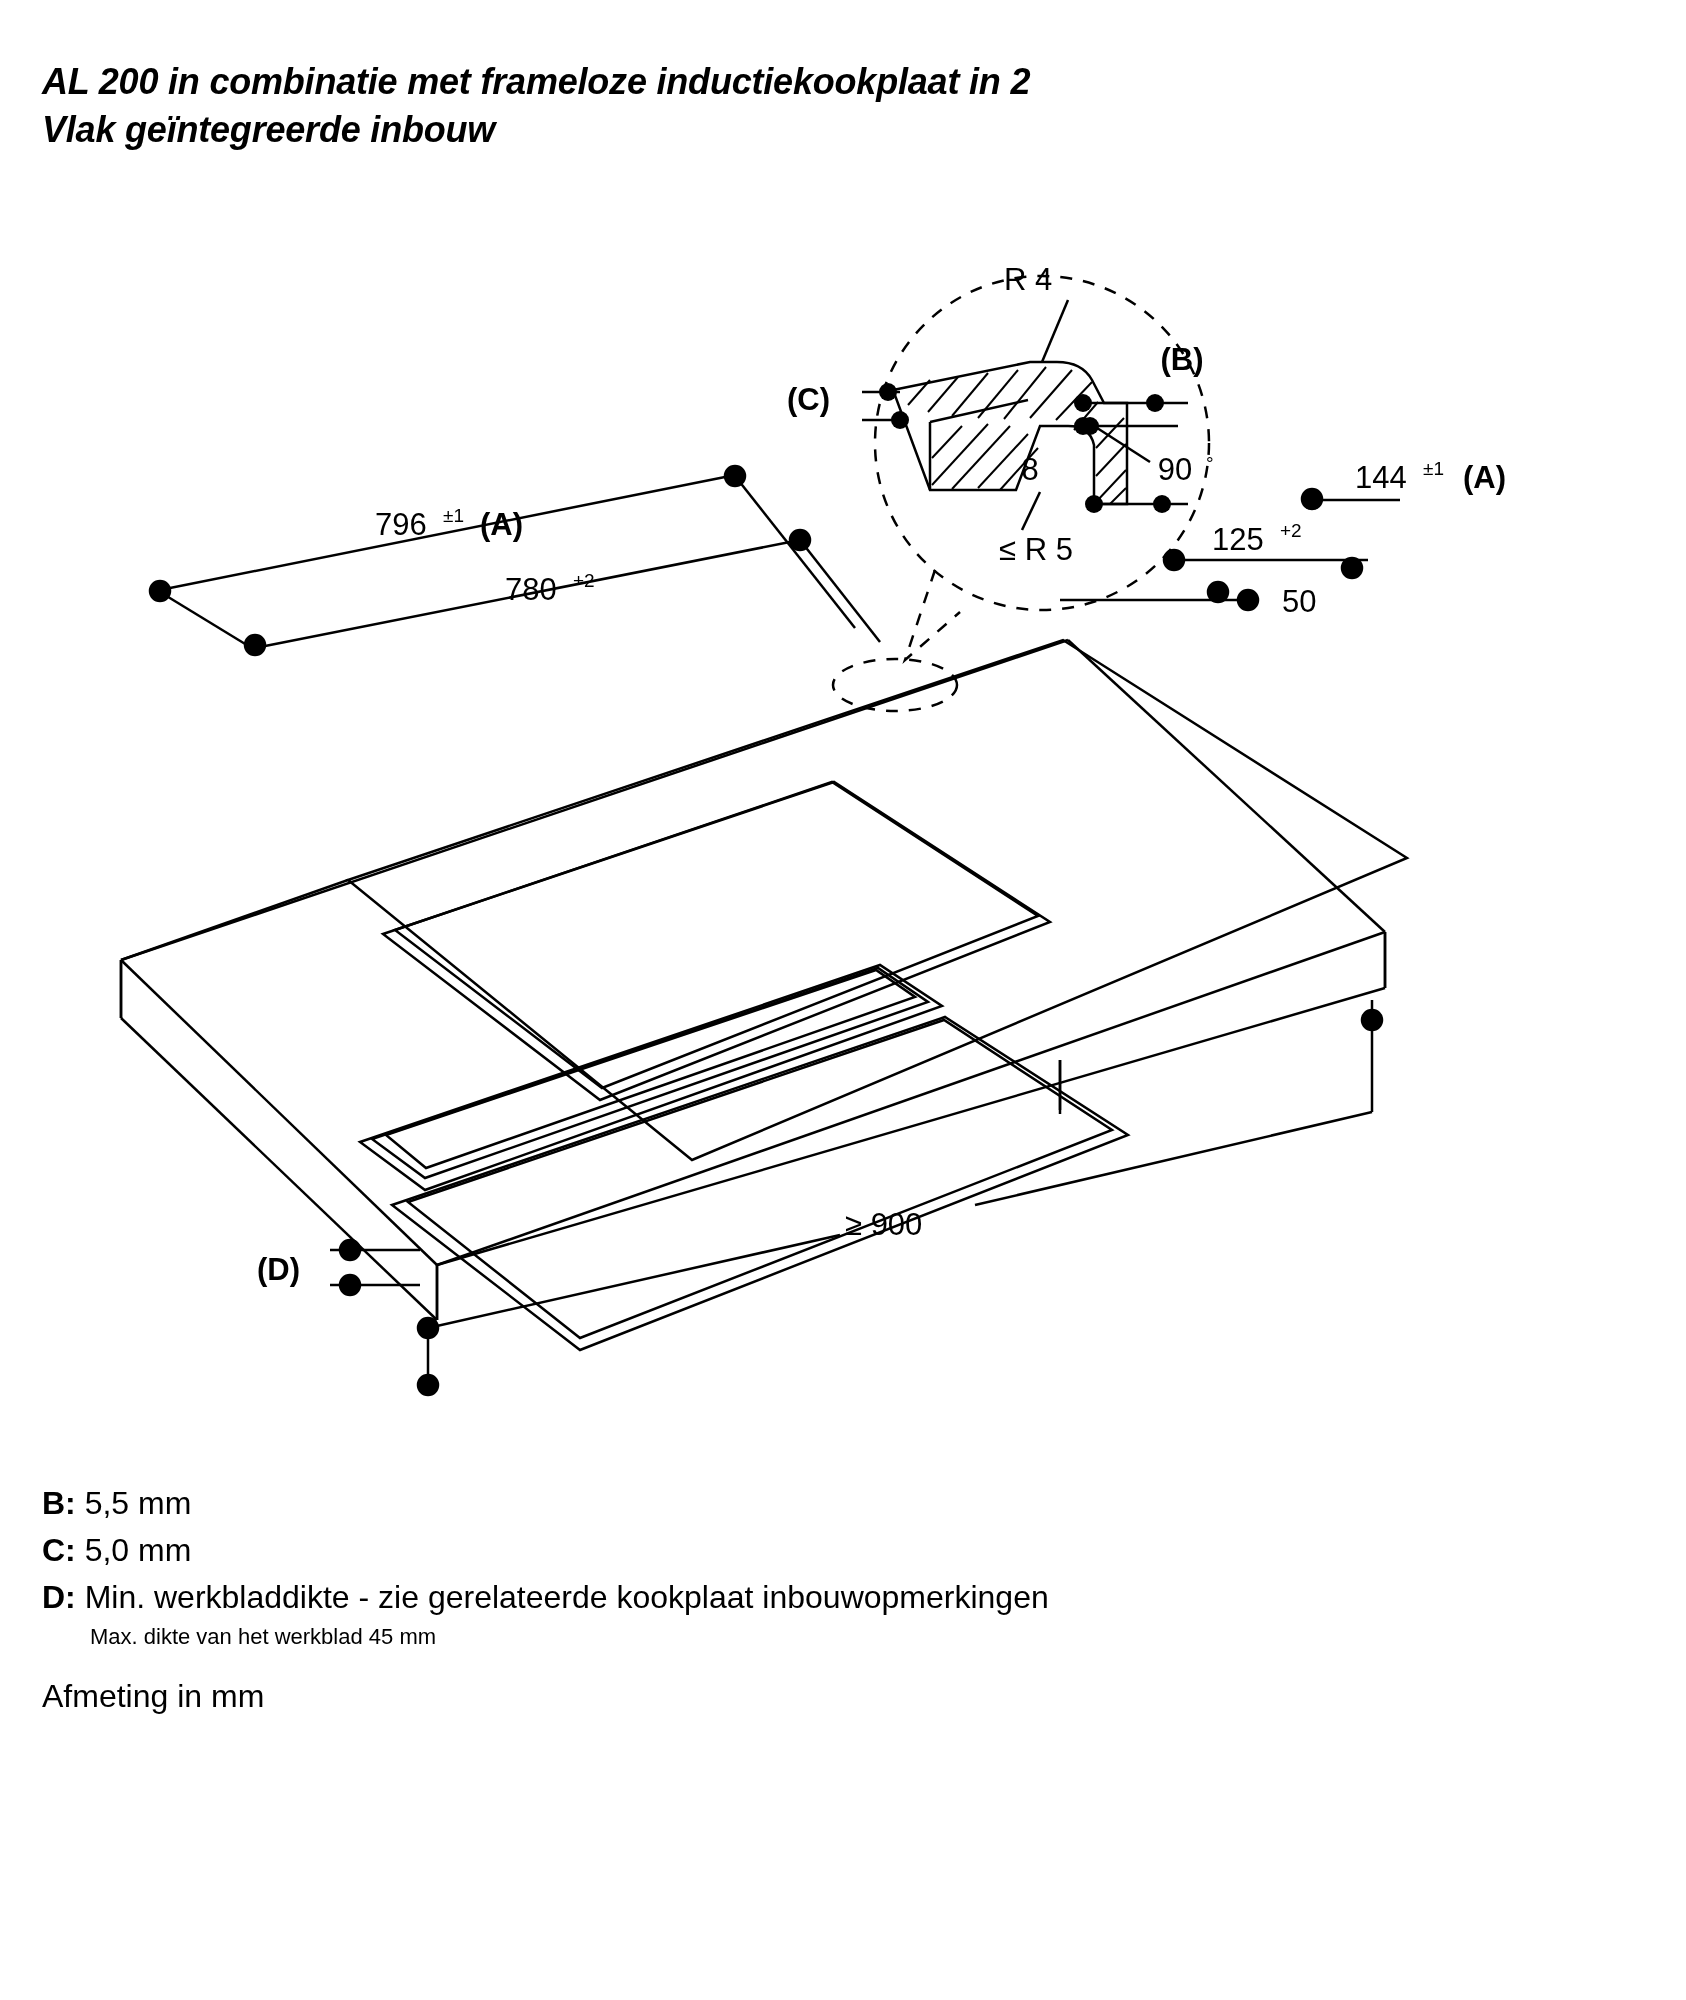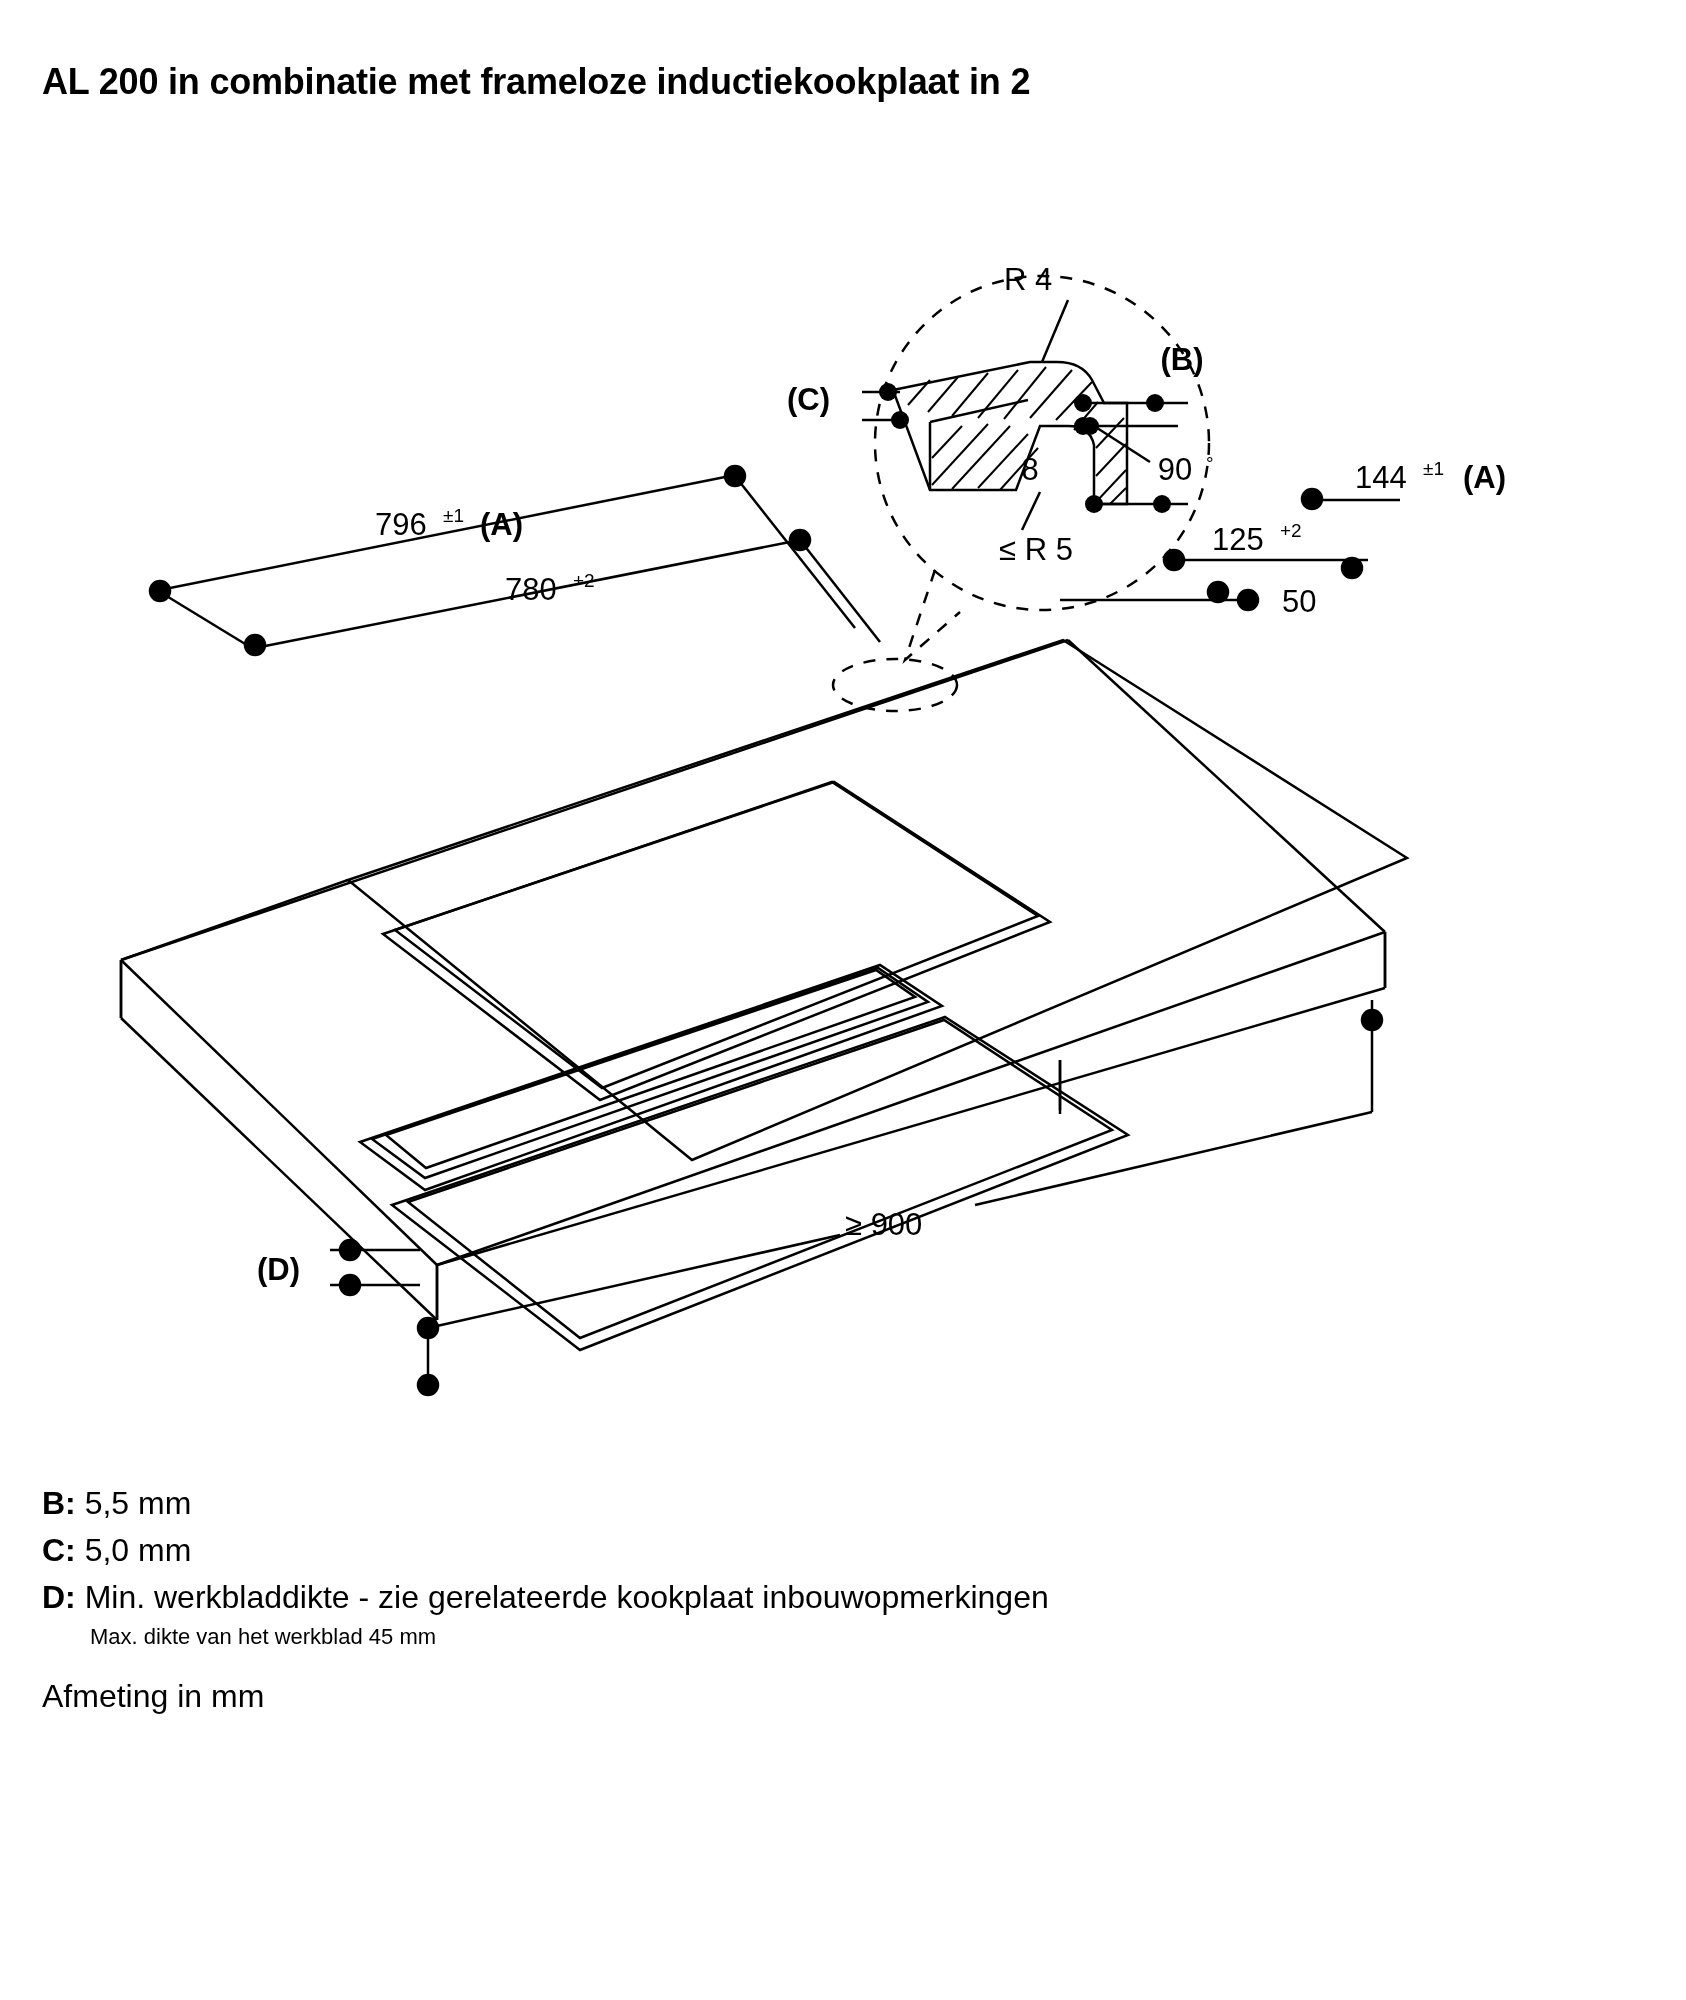--- a/index.html
+++ b/index.html
@@ -18,20 +18,21 @@
   .page {
     position: relative;
     width: 1686px;
     height: 2000px;
   }
   .title-block {
     position: absolute;
     left: 42px;
     top: 58px;
     width: 1470px;
+    font-style: italic;
   }
   .title-line {
     font-size: 36px;
     font-weight: bold;
     line-height: 1.32;
     letter-spacing: -0.2px;
   }
   .subtitle-line {
     font-size: 36px;
     font-weight: bold;
@@ -84,20 +85,21 @@
     font-weight: bold;
   }
 </style>
 </head>
 <body>
 
 <div class="page">
 
   <div class="title-block">
     <div class="title-line">AL 200 in combinatie met frameloze inductiekookplaat in 2</div>
+    <div class="subtitle-line">Vlak geïntegreerde inbouw</div>
   </div>
 
   <div class="drawing">
     <svg width="1686" height="1190" viewBox="0 0 1686 1190">
 
       <g>
         <circle cx="1042" cy="213" r="167" fill="none" stroke="#000" stroke-width="2.5" stroke-dasharray="12 11"></circle>
 
         <path d="M 935 340 L 905 430 L 960 382" fill="none" stroke="#000" stroke-width="2.5" stroke-dasharray="12 11"></path>
         <ellipse cx="895" cy="455" rx="62" ry="26" fill="none" stroke="#000" stroke-width="2.5" stroke-dasharray="12 11"></ellipse>

